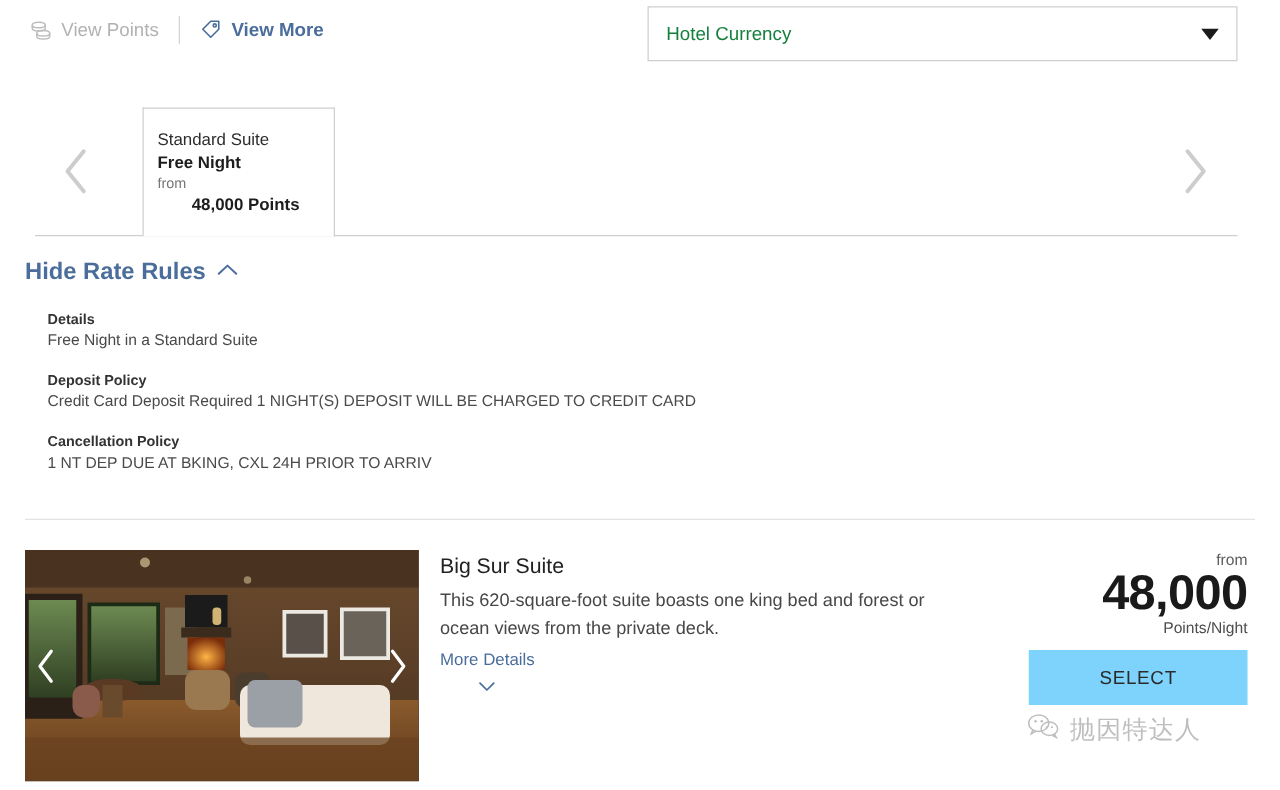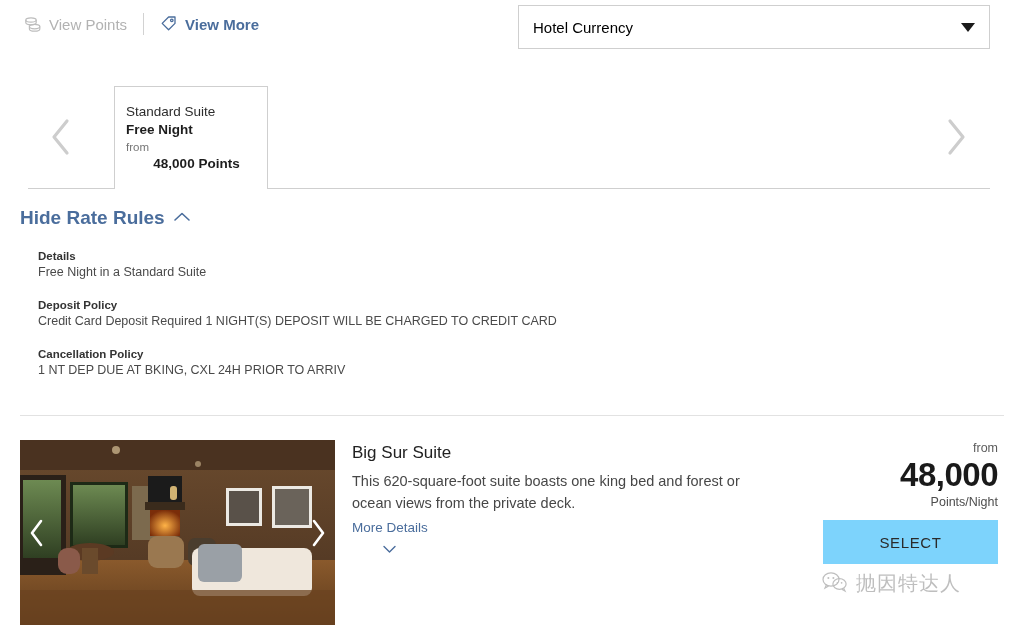--- a/index.html
+++ b/index.html
@@ -19,21 +19,21 @@
   .vt-item { display:flex; align-items:center; gap:7px; font-size:15px; line-height:1; cursor:pointer; }
   .vt-points { color:#b2b2b2; }
   .vt-rates  { color:#4a6d9c; font-weight:600; }
   .vt-sep { width:1px; height:22px; background:#d2d2d2; margin:0 16px; }
   .vt-icon { display:inline-flex; width:18px; height:18px; align-items:center; justify-content:center; }
 
   .currency-select {
     position:absolute; left:518px; top:5px; width:472px; height:44px;
     border:1px solid #cfcfcf; background:#fff;
     display:flex; align-items:center; padding:0 14px;
-    font-size:15px; color:#000000; cursor:pointer;
+    font-size:15px; color:#15803d; cursor:pointer;
   }
   .currency-select .cs-label { flex:1; }
   .cs-caret { width:0;height:0;border-left:7px solid transparent;border-right:7px solid transparent;border-top:9px solid #1a1a1a; }
 
   
   .ratebar { position:absolute; left:0; top:86px; width:1024px; height:103px; }
   .rate-baseline { position:absolute; left:28px; top:102px; width:962px; height:1px; background:#cfcfcf; }
   .rate-arrow { position:absolute; top:8px; width:42px; height:86px; display:flex; align-items:center; justify-content:center; color:#cdcdcd; cursor:pointer; }
   .rate-arrow.left  { left:40px; }
   .rate-arrow.right { left:935px; }
@@ -68,21 +68,21 @@
   .img-arrow.left { left:4px; }
   .img-arrow.right { right:4px; }
 
   .room-info { position:absolute; left:352px; top:2px; width:420px; }
   .room-title { font-size:17px; font-weight:400; color:#222; line-height:22px; }
   .room-desc { font-size:14.5px; color:#474747; line-height:22px; margin-top:6px; }
   .more-details { display:inline-flex; align-items:center; gap:7px; margin-top:6px; font-size:13.5px; color:#4a6d9c; cursor:pointer;flex-direction:column; }
 
   .room-price { position:absolute; right:26px; top:0; width:215px; text-align:right; }
   .price-from { font-size:12.5px; color:#5c5c5c; line-height:16px; }
-  .price-val { font-size:33px; font-weight:700; color:#1a1a1a; line-height:38px; letter-spacing:-0.5px; }
+  .price-val { font-size:39px; font-weight:700; color:#1a1a1a; line-height:38px; letter-spacing:-0.5px; }
   .price-unit { font-size:12.5px; color:#4d4d4d; line-height:16px; }
 
   .select-btn {
     position:absolute; left:823px; top:520px; width:175px; height:44px;
     background:#7dd3fc; border:none; cursor:pointer;
     display:flex; align-items:center; justify-content:center;
     font-family:"Liberation Sans", sans-serif; font-size:15px; color:#2a2a2a; letter-spacing:0.6px;
   }
 
   

